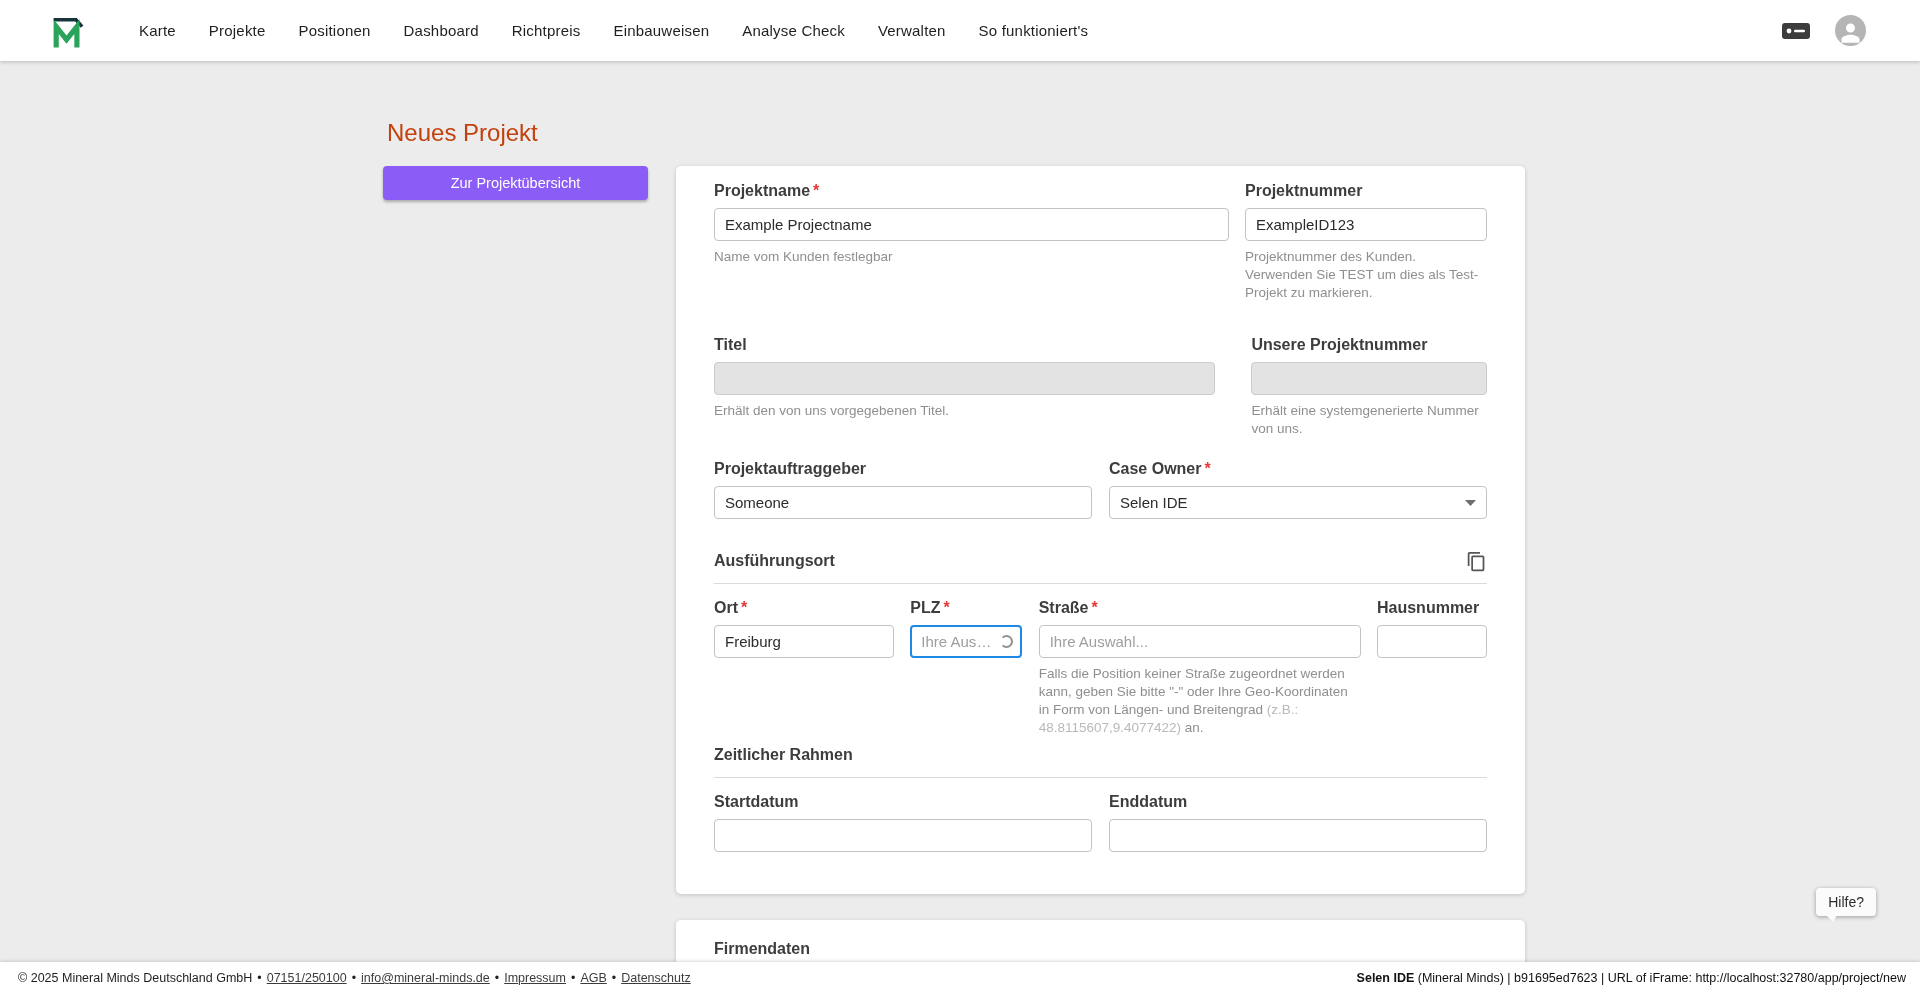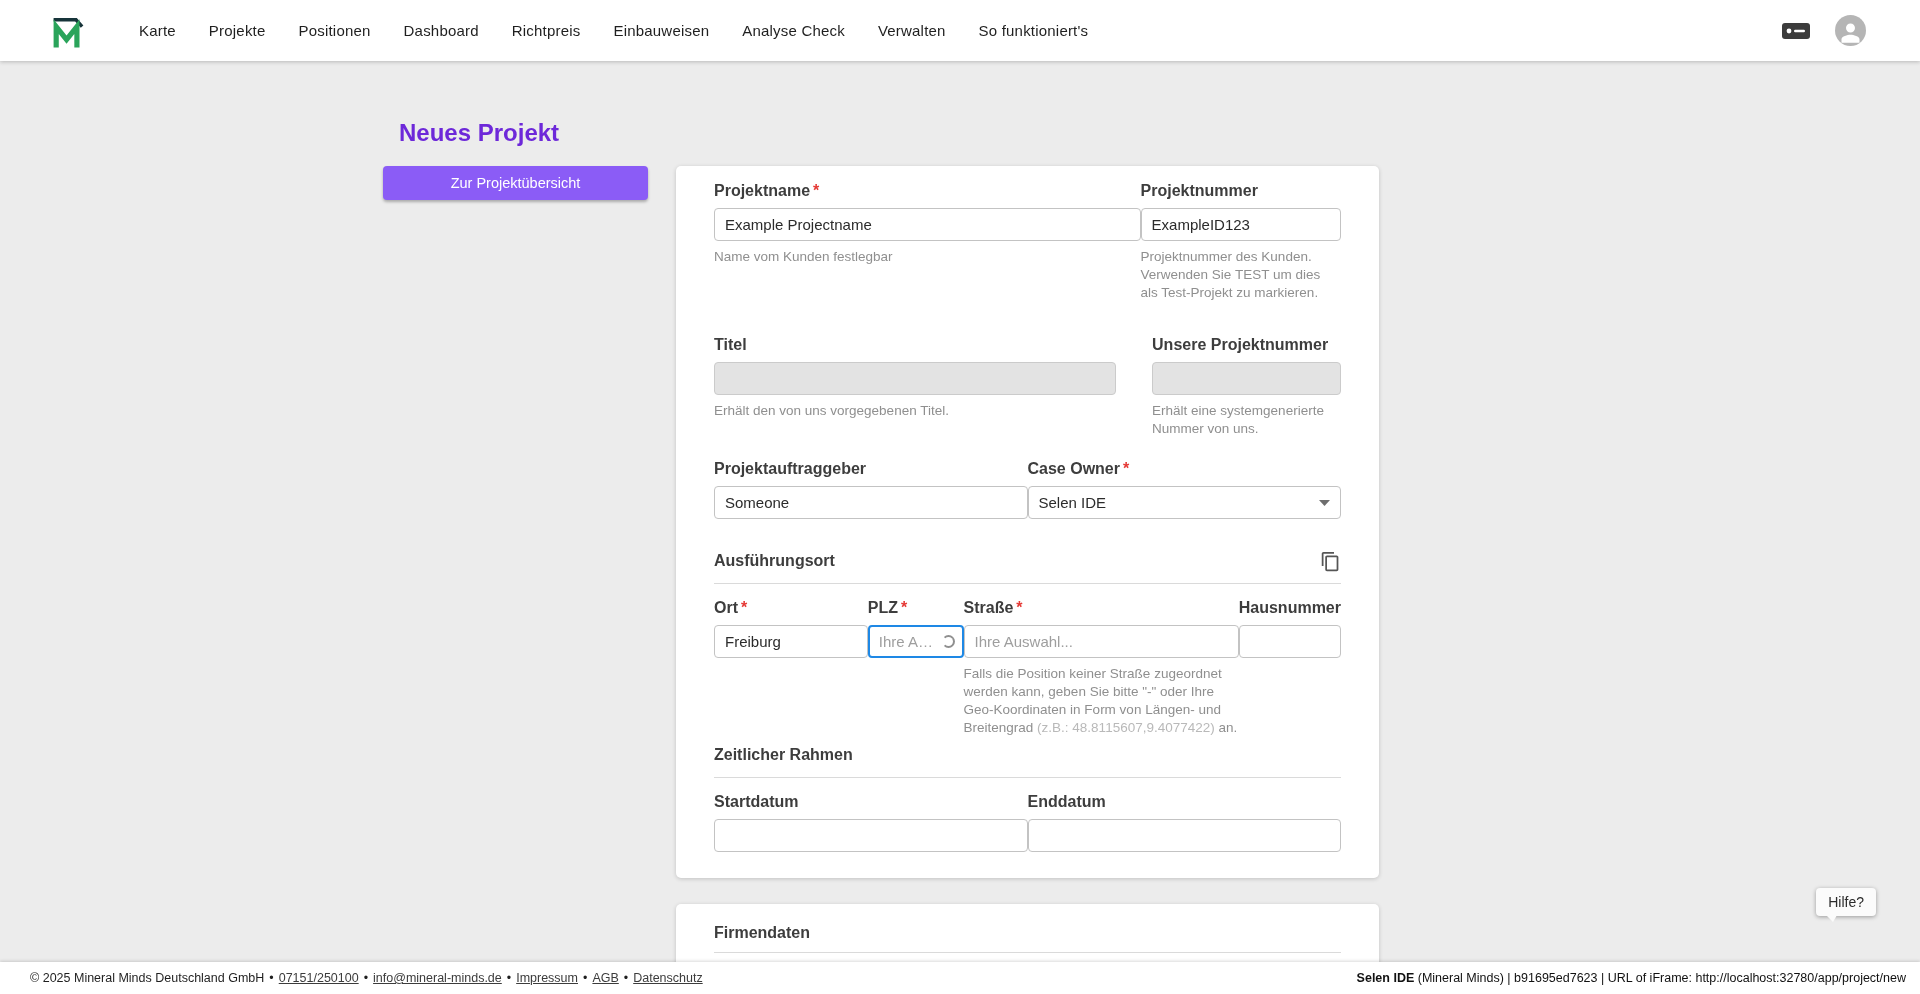--- a/index.html
+++ b/index.html
@@ -28,34 +28,34 @@
   }
   .nav-icons { margin-left:auto; display:flex; align-items:center; gap:24px; }
   .icon-btn { display:flex; align-items:center; cursor:pointer; }
   .avatar {
     width:31px; height:31px; border-radius:50%; background:#b5b5b5;
     display:flex; align-items:flex-end; justify-content:center; overflow:hidden; cursor:pointer;
   }
 
   
   .content { padding:58px 0 0 383px; }
-  .page-title { margin:0 16px 19px; font-size:24px; font-weight:700; color:#6d28d9; }
+  .page-title { margin:0 4px 19px; font-size:24px; font-weight:400; color:#c2410c; }
   .layout { display:flex; align-items:flex-start; }
   .left-col { width:293px; flex:0 0 293px; }
   .back-btn {
     width:265px; height:34px; border:none; border-radius:4px;
     background:#8b5cf6; color:#ffffff;
     font-family:inherit; font-size:14.5px; font-weight:500;
     box-shadow:0 2px 3px rgba(0,0,0,0.28); cursor:pointer;
   }
 
   .card {
-    width:703px; background:#ffffff; border-radius:5px;
+    width:849px; background:#ffffff; border-radius:5px;
     box-shadow:0 1px 4px rgba(0,0,0,0.18);
-    padding:15px 38px 26px;
+    padding:15px 38px 42px;
   }
   .card2 { margin-top:26px; height:130px; padding-top:20px; }
 
   .form-row { display:flex; justify-content:space-between; align-items:flex-start; }
   .mb1 { margin-bottom:33px; }
   .mb2 { margin-bottom:21px;gap:36px; }
   .mb3 { margin-bottom:30px; }
   .mb4 { margin-bottom:6px; }
 
   .w-main { width:515px; }
@@ -114,21 +114,21 @@
     content:""; position:absolute; left:10px; bottom:-6px;
     border-left:7px solid transparent; border-right:4px solid transparent;
     border-top:7px solid #fbfbfb;
   }
 
   
   .footer {
     position:fixed; left:0; right:0; bottom:0; height:32px; z-index:25;
     background:#ffffff; box-shadow:0 -1px 3px rgba(0,0,0,0.15);
     display:flex; align-items:center; justify-content:space-between;
-    padding:0 14px 0 30px; font-size:12.5px; color:#1f1f1f;
+    padding:0 14px 0 18px; font-size:12.5px; color:#1f1f1f;
   }
   .footer-left { display:flex; align-items:center; gap:5px; white-space:nowrap; }
   .footer a { color:#3c3c3c; text-decoration:underline; cursor:pointer; }
   .footer .sep { color:#1f1f1f; }
   .footer-right { white-space:nowrap; color:#111; }
   .footer-right b { font-weight:700; }
 </style>
 </head>
 <body>
 

